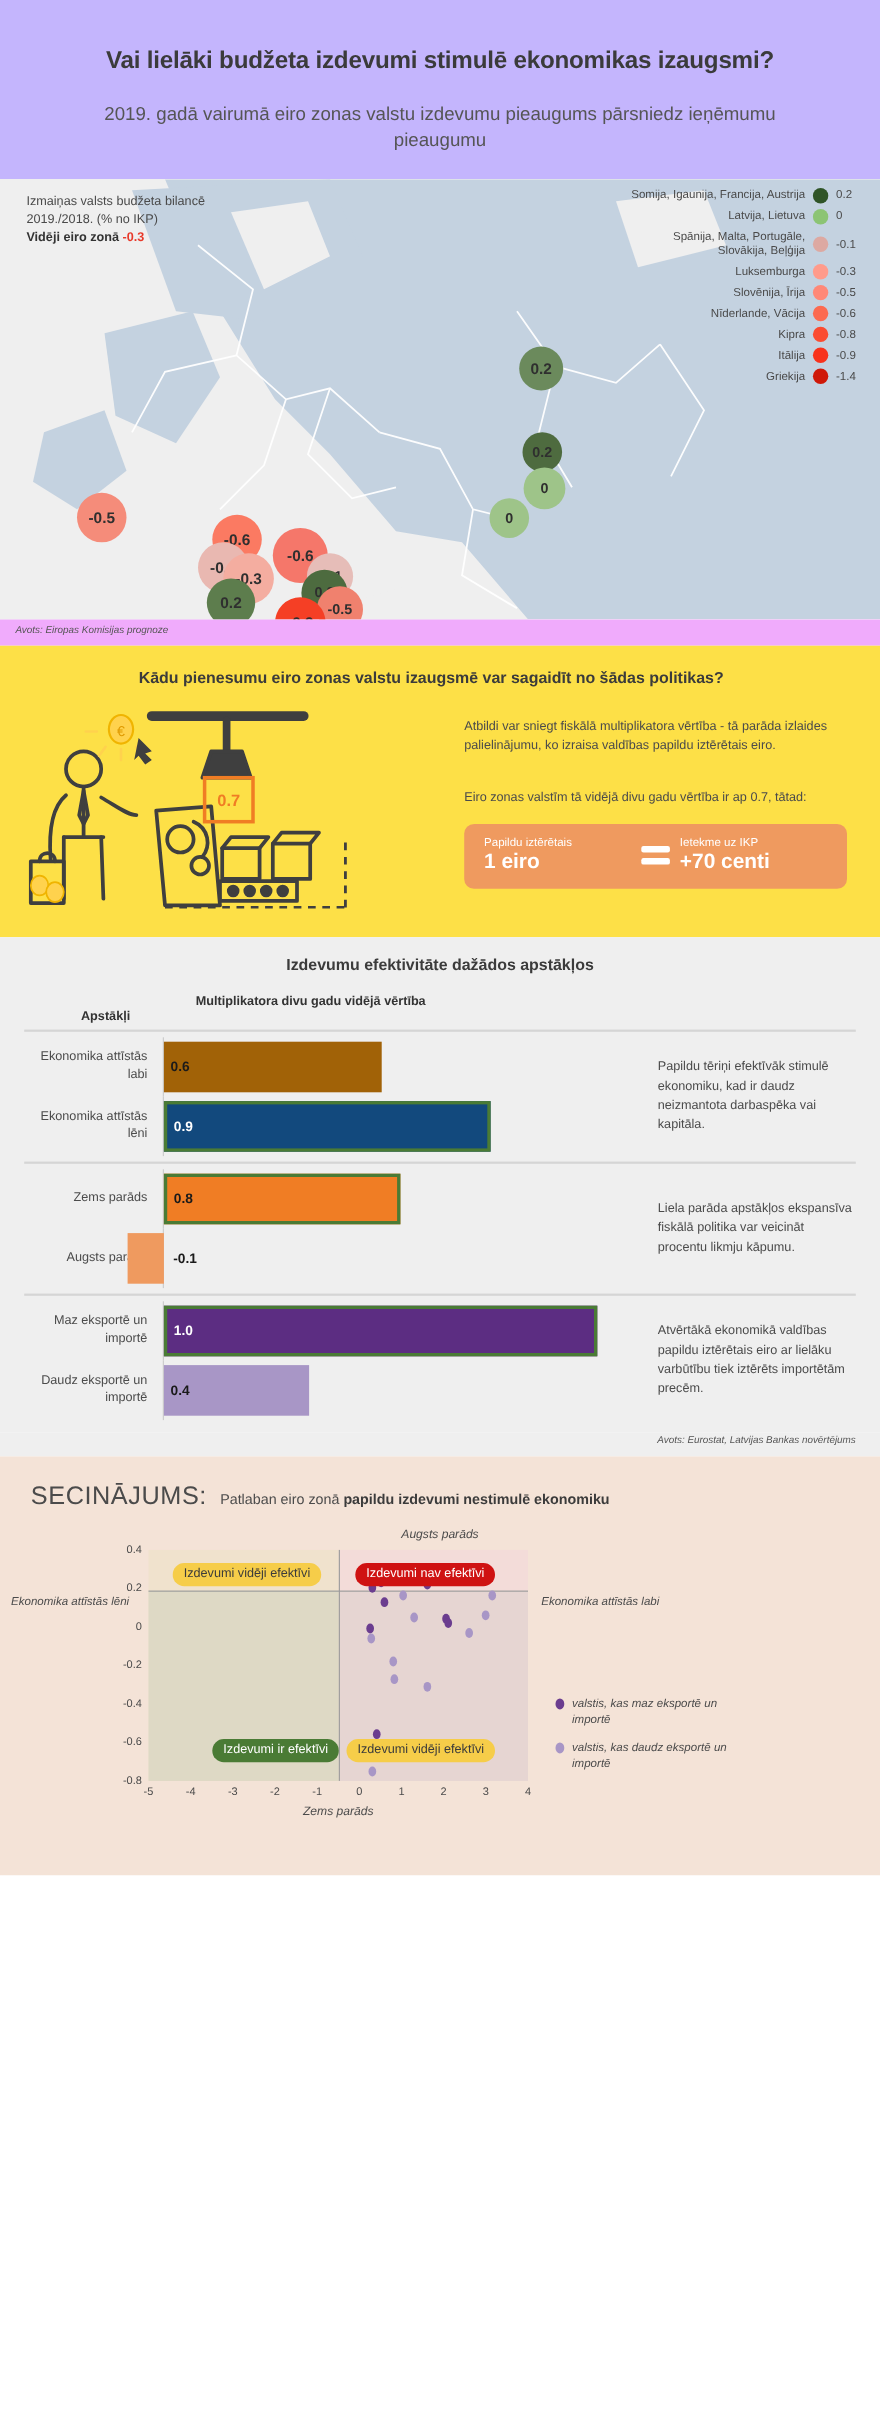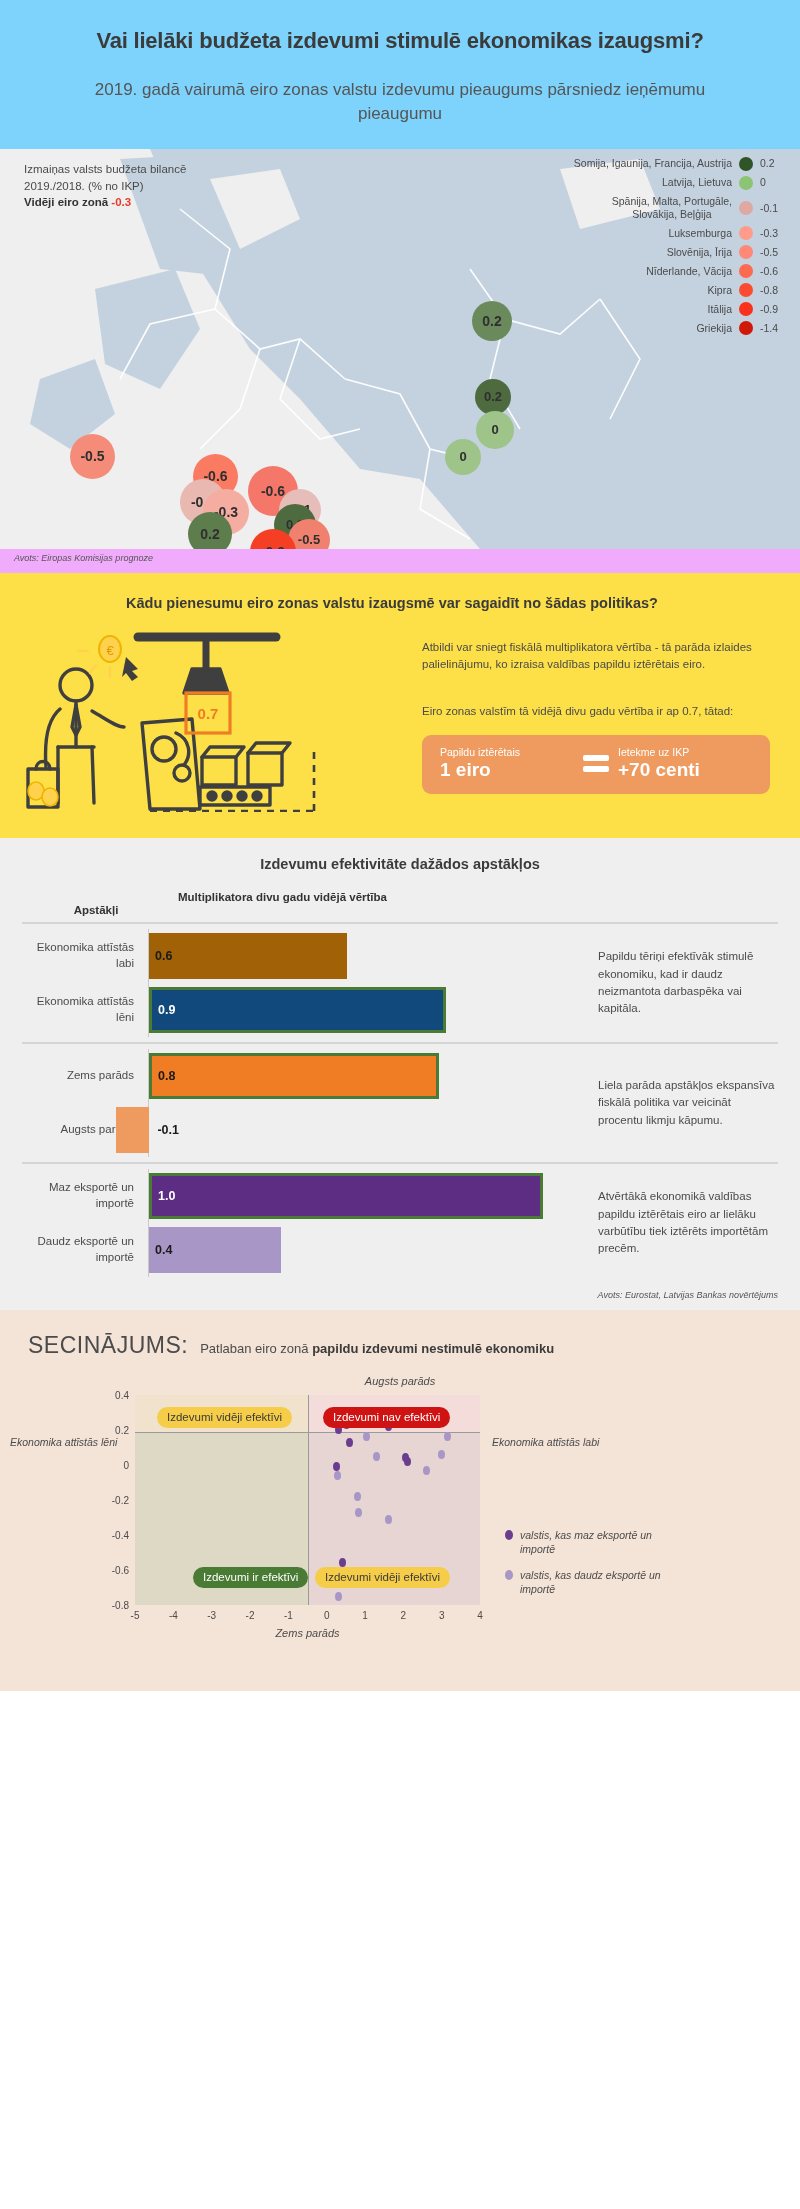--- a/index.html
+++ b/index.html
@@ -5,22 +5,22 @@
   * { box-sizing: border-box; margin: 0; padding: 0; }
   html, body {
     width: 800px;
     background: #ffffff;
     font-family: "Liberation Sans", sans-serif;
   }
   .page { width: 800px; position: relative; }
 
   
   .sec-head {
-    background: #7dd3fc;
-    padding: 26px 60px 22px 60px;
+    background: #c4b5fd;
+    padding: 40px 60px 22px 60px;
     text-align: center;
   }
   .sec-head h1 {
     font-size: 22px;
     font-weight: bold;
     color: #3b3b3b;
     line-height: 1.35;
     letter-spacing: -0.2px;
   }
   .sec-head h2 {
@@ -60,21 +60,21 @@
     font-size: 10.5px;
     color: #4a4a4a;
   }
   .legend-row {
     display: flex;
     align-items: center;
     justify-content: flex-end;
     margin-bottom: 5px;
     line-height: 1.25;
   }
-  .legend-lbl { text-align: center; white-space: pre-line; }
+  .legend-lbl { text-align: right; white-space: pre-line; }
   .legend-dot {
     width: 14px; height: 14px; border-radius: 50%;
     margin: 0 7px; flex: 0 0 auto;
   }
   .legend-val { width: 26px; text-align: left; }
 
   .bubble {
     position: absolute;
     border-radius: 50%;
     display: flex; align-items: center; justify-content: center;
@@ -478,21 +478,21 @@
               </div>
               <div class="bg-note">Papildu tēriņi efektīvāk stimulē ekonomiku, kad ir daudz neizmantota darbaspēka vai kapitāla.</div>
             </div>
           </div>
           <div class="bar-group">
             <div class="bar-group-inner">
               <div class="bg-rows">
                 <div class="bar-row">
                   <div class="bar-lbl">Zems parāds</div>
                   <div class="bar-track">
-                    <div class="bar-rect" style="width: 290px; left: 0px; background: rgb(240, 125, 36); border: 3px solid rgb(74, 123, 53);">
+                    <div class="bar-rect" style="width: 215px; left: 0px; background: rgb(240, 125, 36); border: 3px solid rgb(74, 123, 53);">
                       <span class="v" style="color: rgb(26, 26, 26);">0.8</span>
                     </div>
                   </div>
                 </div>
                 <div class="bar-row">
                   <div class="bar-lbl">Augsts parāds</div>
                   <div class="bar-track">
                     <div class="bar-rect neg" style="width: 33px; right: 100%; background: rgb(239, 154, 95);">
                       <span class="v" style="color: rgb(26, 26, 26);">-0.1</span>
                     </div>

